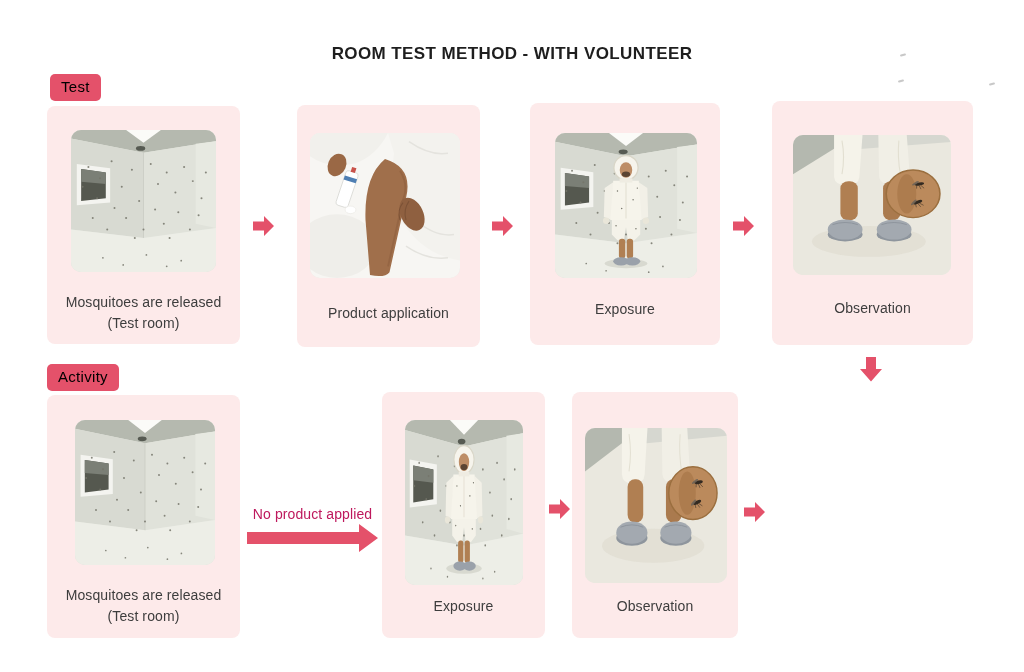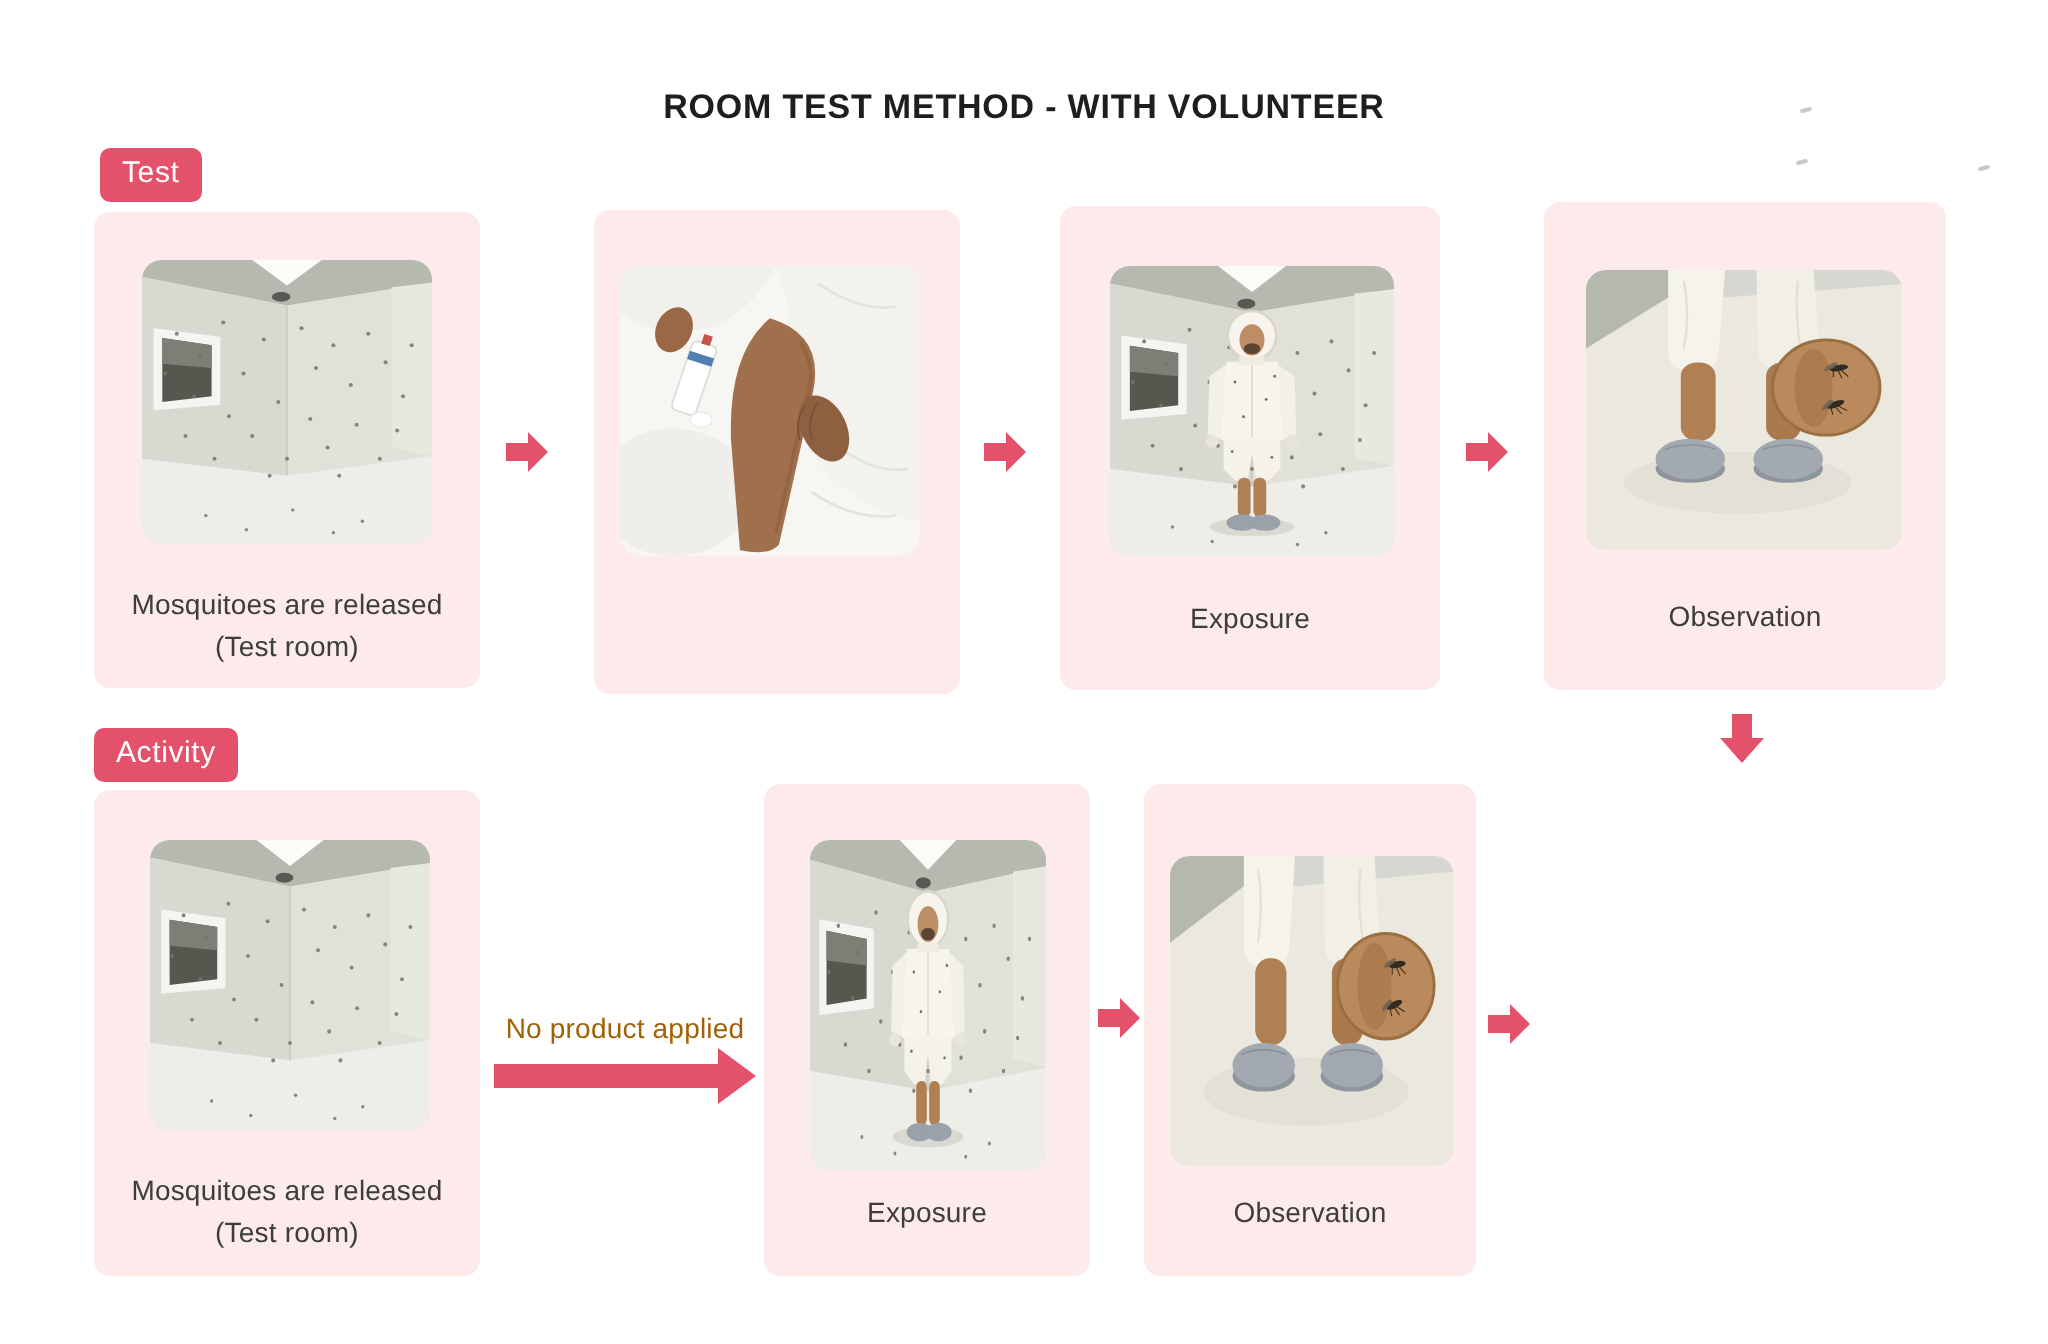--- a/index.html
+++ b/index.html
@@ -9,35 +9,35 @@
     font-family:"Liberation Sans", sans-serif;
     padding-left:34px;
     --accent:#e4516a;
     --card-bg:#fdeaea;
   }
   .title{
     position:absolute;top:44px;left:0;right:0;text-align:center;
     font-size:17px;font-weight:700;letter-spacing:0.4px;color:#1e1e1e;
   }
   .badge{
-    position:absolute;background:var(--accent);color:#ffffff;
+    position:absolute;background:var(--accent);color:#000000;
     font-size:15px;letter-spacing:0.3px;padding:4px 11px 6px;border-radius:5px;
   }
   .card{position:absolute;background:var(--card-bg);border-radius:8px;}
   .photo{position:absolute;border-radius:10px;overflow:hidden;background:#e8e8e2;}
   .photo svg{display:block;width:100%;height:100%;}
   .caption{
     position:absolute;left:0;right:0;text-align:center;
     font-size:14px;line-height:21px;color:#3d3d3d;letter-spacing:0.1px;
   }
   .caption span{display:block;}
   .arrow{position:absolute;color:var(--accent);line-height:0;}
   .arrow svg{display:block;}
   .flow-label{
-    position:absolute;text-align:center;font-size:14px;color:#a16207;letter-spacing:0.1px;
+    position:absolute;text-align:center;font-size:14px;color:#be185d;letter-spacing:0.1px;
   }
   .analysis-btn{
     position:absolute;background:var(--accent);color:#ffffff;border-radius:8px;
     display:flex;align-items:center;justify-content:center;
     font-size:19px;letter-spacing:0.4px;
   }
   .analysis-text{
     position:absolute;left:0;right:0;text-align:center;
     font-size:15px;line-height:23px;color:#333333;letter-spacing:0.1px;
   }
@@ -207,20 +207,23 @@
         <path d="M0,6.5 H11 V1 L21,11 L11,21 V15.5 H0 Z" fill="currentColor"></path>
       </svg>
   </div>
 
   <div class="card" style="left:297px;top:105px;width:183px;height:242px">
     <div class="photo" style="left:13px;top:28px;width:150px;height:145px">
       <svg viewBox="0 0 100 100" preserveAspectRatio="none">
           <use href="#g-product"></use>
         </svg>
     </div>
+    <div class="caption" style="top:198px">
+      <span>Product application</span>
+    </div>
   </div>
 
   <div class="arrow" style="left:492px;top:215px">
     <svg width="22" height="22" viewBox="0 0 22 22">
         <path d="M0,6.5 H11 V1 L21,11 L11,21 V15.5 H0 Z" fill="currentColor"></path>
       </svg>
   </div>
 
   <div class="card" style="left:530px;top:103px;width:190px;height:242px">
     <div class="photo" style="left:25px;top:30px;width:142px;height:145px">

